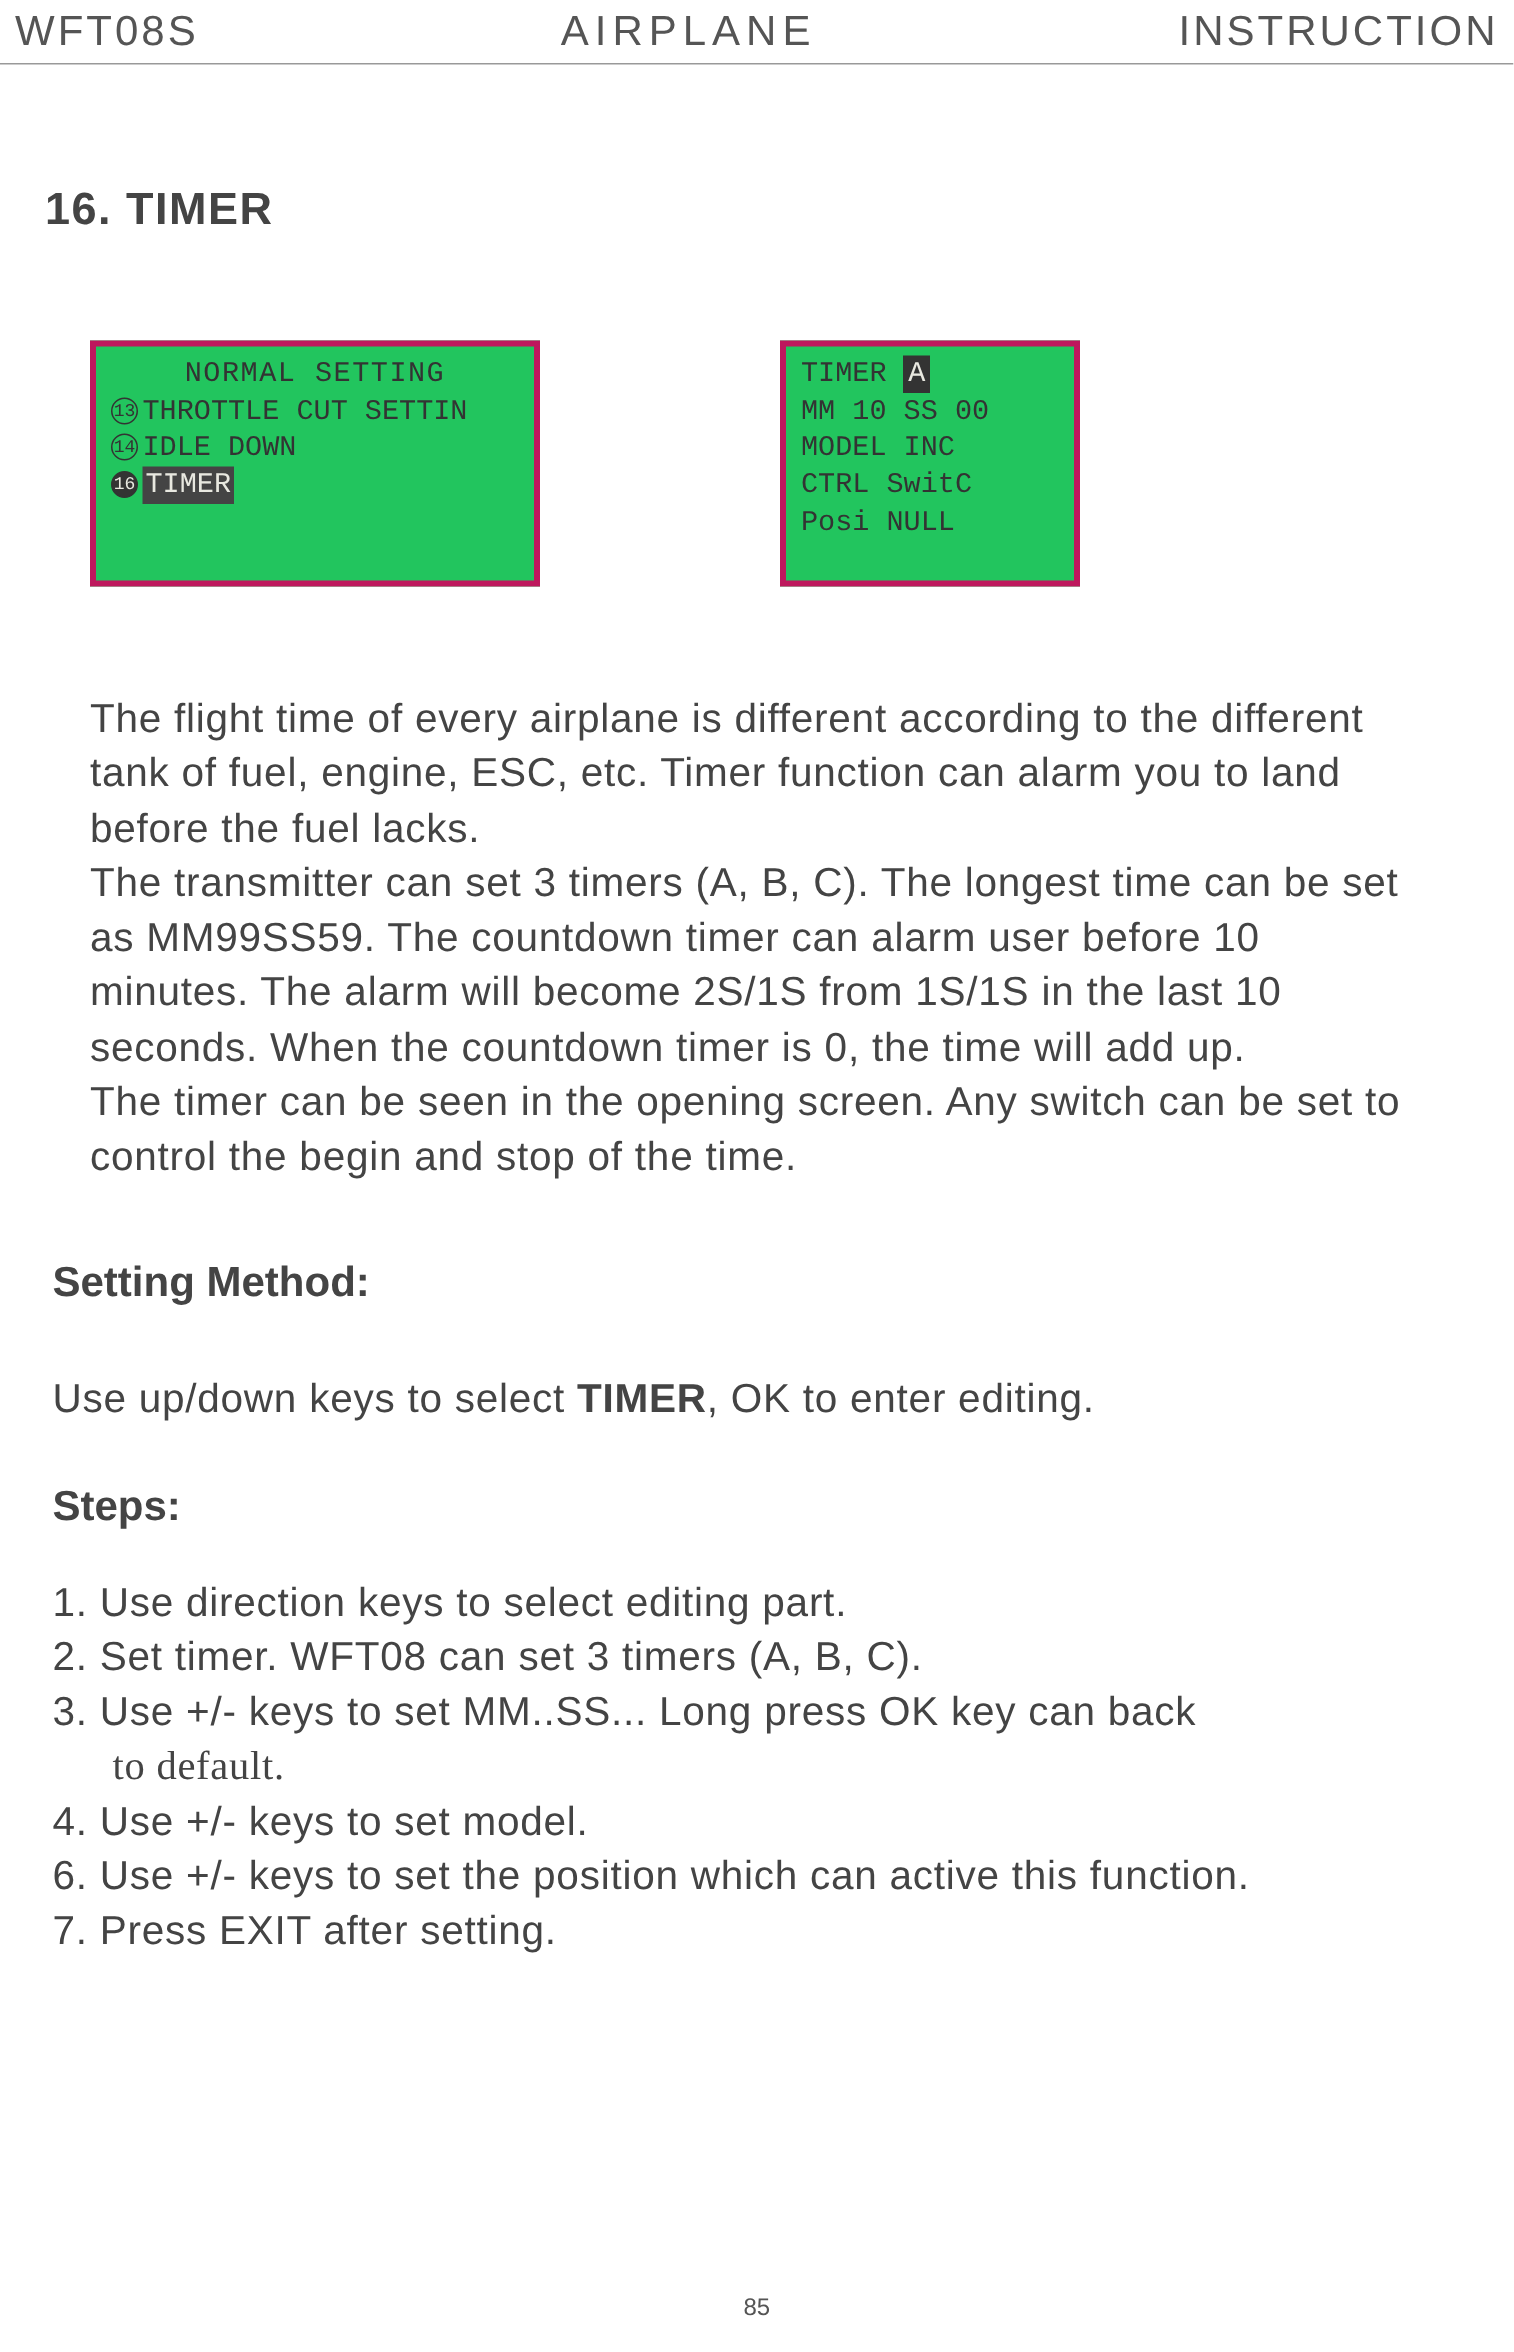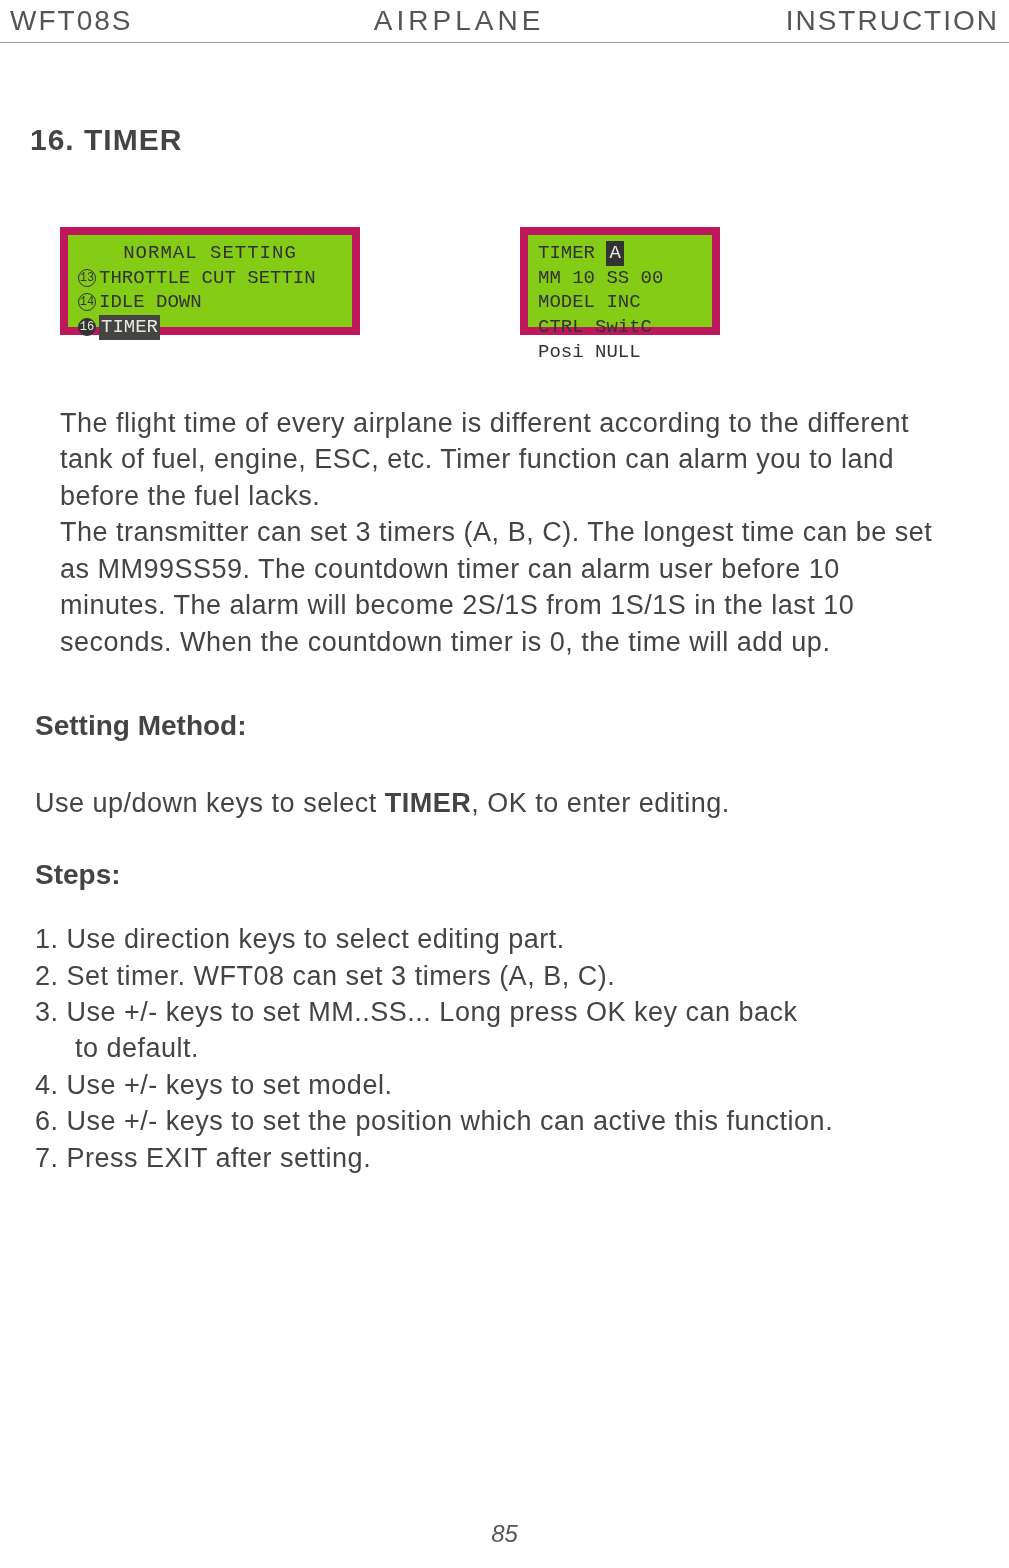--- a/index.html
+++ b/index.html
@@ -40,29 +40,29 @@
       color: #444;
       margin: 80px 0 0 30px;
       letter-spacing: 1px;
     }
     .screens {
       display: flex;
       gap: 160px;
       margin: 70px 0 0 60px;
     }
     .screen {
-      border: 8px solid #be185d;
-      background: #84cc16;
+      border: 4px solid #be185d;
+      background: #22c55e;
       padding: 6px 10px;
       font-family: 'Courier New', monospace;
       font-size: 19px;
       line-height: 1.3;
       color: #333;
       width: 300px;
-      height: 108px;
+      height: 164px;
     }
     .screen-narrow {
       width: 200px;
     }
     .screen-line {
       white-space: nowrap;
     }
     .screen-title {
       text-align: center;
       letter-spacing: 1px;
@@ -122,29 +122,29 @@
     }
     .steps-list {
       margin: 30px 0 0 35px;
       font-size: 27px;
       line-height: 1.35;
       color: #444;
       letter-spacing: 0.5px;
     }
     .step-indent {
       padding-left: 40px;
+      font-family: Liberation Serif, serif;
     }
     .page-number {
       position: absolute;
       bottom: 20px;
       left: 50%;
       transform: translateX(-50%);
-      font-size: 24px;
+      font-size: 16px;
       color: #555;
-      font-style: italic;
     }
     .bold {
       font-weight: bold;
     }
   </style>
 </head>
 <body>
 
 <div class="header">
   <span class="header-left">WFT08S</span>
@@ -166,20 +166,21 @@
     <div class="screen-line">MM 10 SS 00</div>
     <div class="screen-line">MODEL  INC</div>
     <div class="screen-line">CTRL SwitC</div>
     <div class="screen-line">Posi NULL</div>
   </div>
 </div>
 
 <div class="body-text">
   <div>The flight time of every airplane is different according to the different tank of fuel, engine, ESC, etc. Timer function can alarm you to land before the fuel lacks.</div>
   <div>The transmitter can set 3 timers (A, B, C). The longest time can be set as MM99SS59. The countdown timer can alarm user before 10 minutes. The alarm will become 2S/1S from 1S/1S  in the last 10 seconds. When the countdown timer is 0, the time will add up.</div>
+  <div>The timer can be seen in the opening screen. Any switch can be set to control the begin and stop of the time.</div>
 </div>
 
 <div class="method-title">Setting Method:</div>
 <div class="method-text">
   <span>Use up/down keys to select </span><span class="bold">TIMER</span><span>, OK to enter editing.</span>
 </div>
 
 <div class="steps-title">Steps:</div>
 <div class="steps-list">
   <div>1. Use direction keys to select editing part.</div>

